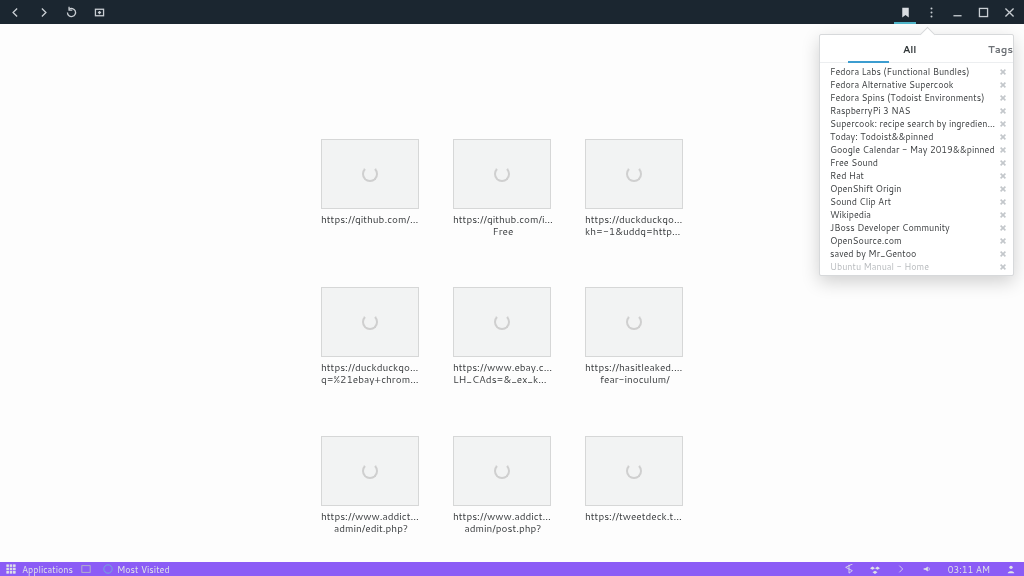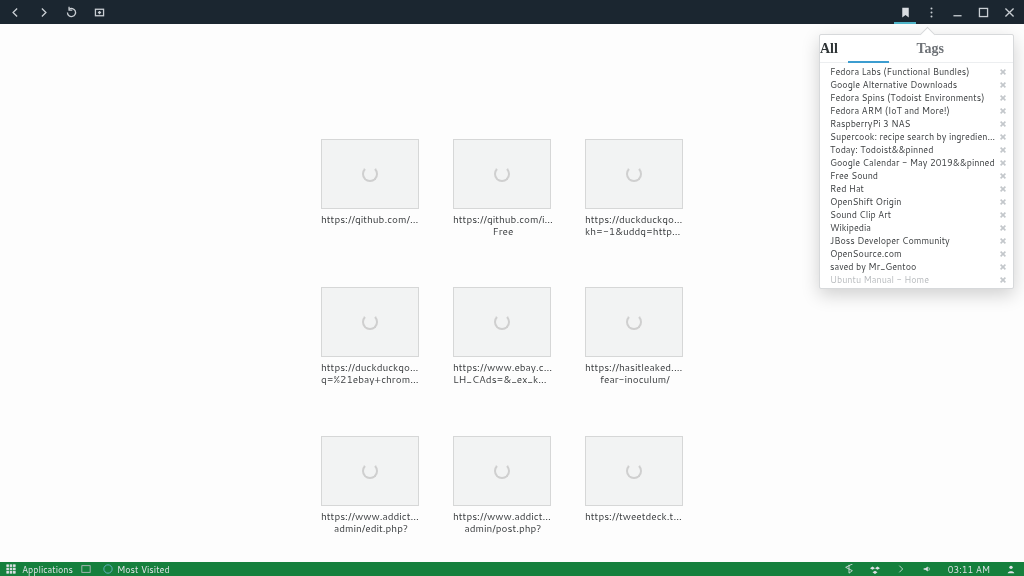--- a/index.html
+++ b/index.html
@@ -98,27 +98,26 @@
     border-top: 1px solid #d7d9db;
     transform: rotate(45deg);
   }
   .tabs {
     display: flex;
     height: 28px;
     border-bottom: 1px solid #eceef0;
   }
   .tab {
     flex: 1;
-    display: flex; align-items: center; justify-content: flex-start;
-    font-size: 14px;
+    display: flex; align-items: center; justify-content: flex-end;
+    font-size: 10px;
     font-weight: 600;
     color: #6e7277;
     cursor: pointer;
     position: relative;
-    font-family: Liberation Serif, serif;
   }
   .tab.active { color: #2e3436; }
   .tab.active::after {
     content: "";
     position: absolute;
     left: 28px; right: 28px; bottom: -1px;
     height: 2px;
     background: #3c9dd0;
   }
   .bm-list {
@@ -147,21 +146,21 @@
     display: inline-flex; align-items: center; justify-content: center;
   }
   .bm-row .del svg { width: 8px; height: 8px; stroke: #c3c7cb; stroke-width: 2; }
   .bm-row.faded .label { color: #b9bcbf; }
 
   
   .panel {
     position: absolute;
     left: 0; right: 0; bottom: 0;
     height: 14px;
-    background: #15803d;
+    background: #8b5cf6;
     color: #dfe3e7;
     display: flex;
     align-items: center;
     font-size: 9px;
   }
   .panel .pleft { display: flex; align-items: center; gap: 6px; padding-left: 6px; }
   .panel .task {
     display: flex; align-items: center; gap: 4px;
     padding: 14px 6px;
     height: 14px;
@@ -320,37 +319,29 @@
   <div class="bm-list" id="bm-list">
       <div class="bm-row">
         <span class="label">Fedora Labs (Functional Bundles)</span>
         <span class="del">
           <svg viewBox="0 0 10 10">
             <path d="M2 2l6 6M8 2l-6 6"></path>
           </svg>
         </span>
       </div>
       <div class="bm-row">
-        <span class="label">Google Alternative Downloads</span>
+        <span class="label">Fedora Alternative Supercook</span>
         <span class="del">
           <svg viewBox="0 0 10 10">
             <path d="M2 2l6 6M8 2l-6 6"></path>
           </svg>
         </span>
       </div>
       <div class="bm-row">
         <span class="label">Fedora Spins (Todoist Environments)</span>
-        <span class="del">
-          <svg viewBox="0 0 10 10">
-            <path d="M2 2l6 6M8 2l-6 6"></path>
-          </svg>
-        </span>
-      </div>
-      <div class="bm-row">
-        <span class="label">Fedora ARM (IoT and More!)</span>
         <span class="del">
           <svg viewBox="0 0 10 10">
             <path d="M2 2l6 6M8 2l-6 6"></path>
           </svg>
         </span>
       </div>
       <div class="bm-row">
         <span class="label">RaspberryPi 3 NAS</span>
         <span class="del">
           <svg viewBox="0 0 10 10">

